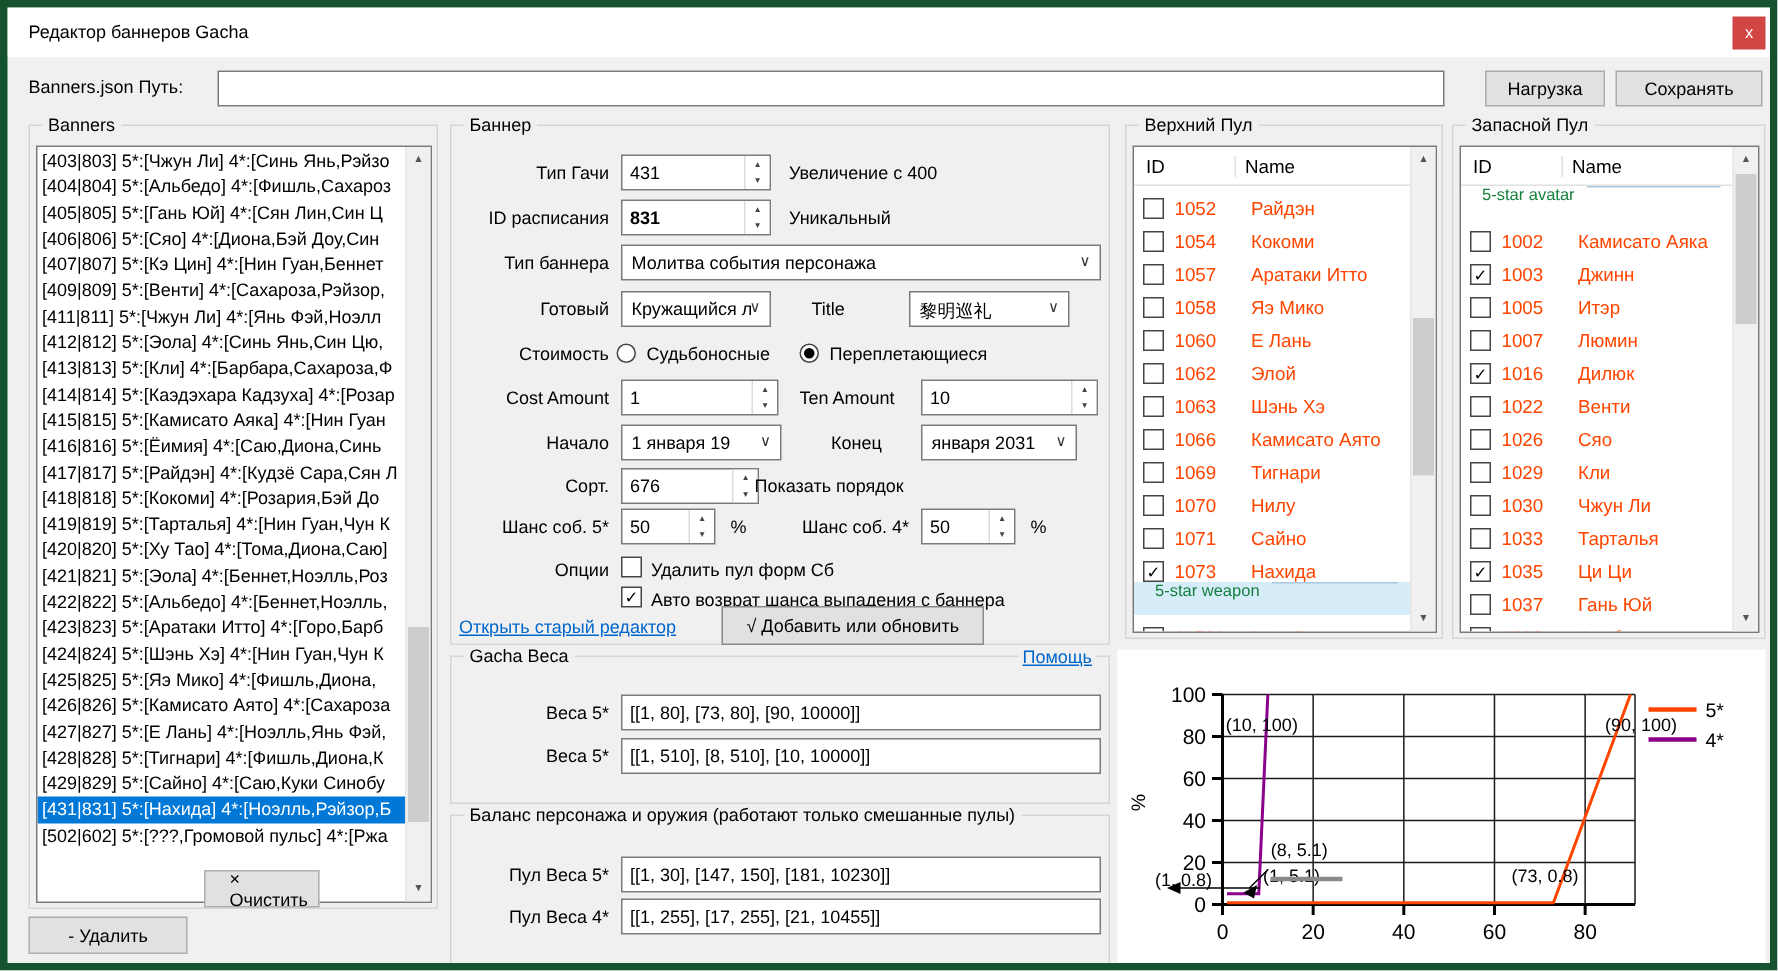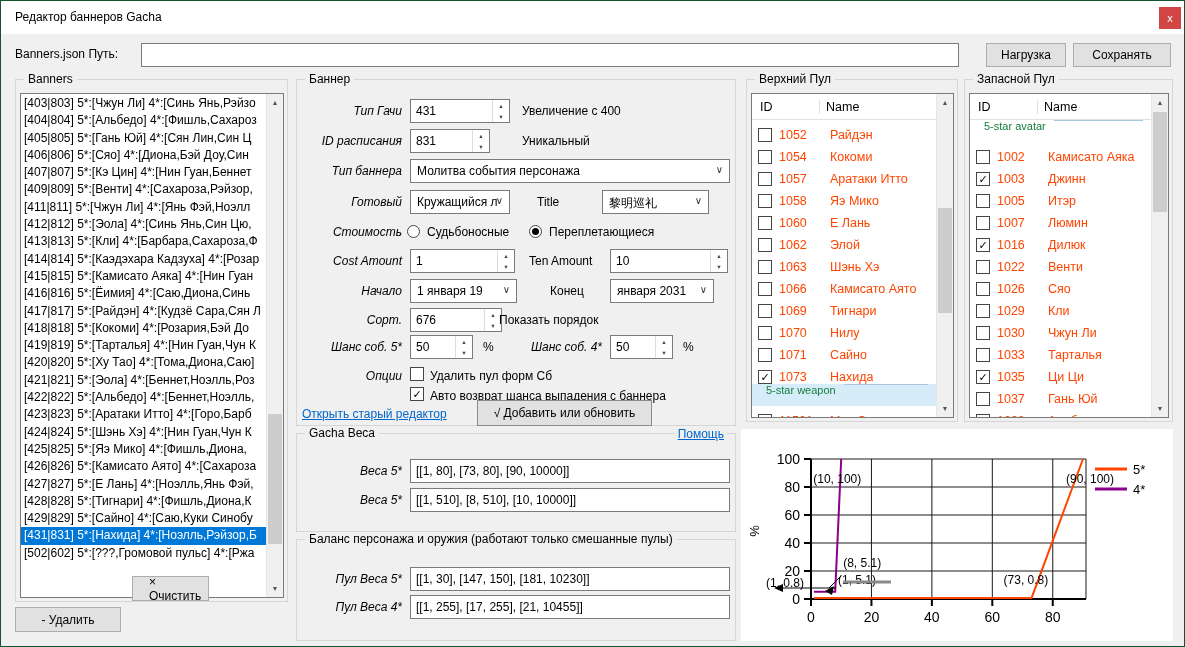--- a/index.html
+++ b/index.html
@@ -1,28 +1,28 @@
 <!DOCTYPE html>
 <html><head>
 <meta charset="utf-8">
 <style>
   * { box-sizing: border-box; margin: 0; padding: 0; }
   html,body { width:1185px; height:647px; overflow:hidden; }
   body { font-family:"Liberation Sans", sans-serif; font-size:12px; color:#000; }
   .window { position:relative; width:1185px; height:647px; background:#f0f0f0;
-            border:1px solid #14532d; overflow:hidden; }
+            border:5px solid #14532d; overflow:hidden; }
   .titlebar { position:absolute; top:0; left:0; right:0; height:33px; background:#fff; }
   .titlebar .title { position:absolute; left:14px; top:9px; font-size:12px; }
   .close-btn { position:absolute; top:6px; right:3px; width:22px; height:22px;
                background:#d14545; color:#fff; font-size:11px; display:flex;
                align-items:center; justify-content:center; cursor:pointer; }
   .client { position:absolute; top:33px; left:0; right:0; bottom:0; }
 
   .lbl { position:absolute; font-size:12px; white-space:nowrap; }
-  .lbl.r { text-align:right;font-style:italic; }
+  .lbl.r { text-align:right; }
 
   .tb, .combo, .spin { position:absolute; background:#fff; border:1px solid #7a7a7a;
         font-size:12px; overflow:hidden; white-space:nowrap; }
   .tb { padding:4px 5px; }
   .combo { padding:4px 22px 4px 6px; }
   .combo .arrow { position:absolute; right:6px; top:4px; font-size:10px; color:#333; }
   .spin { padding:4px 20px 4px 5px; }
   .spin .btns { position:absolute; right:0; top:0; bottom:0; width:17px;
         border-left:1px solid #dcdcdc; display:flex; flex-direction:column; background:#fff; }
   .spin .btns span { flex:1; display:flex; align-items:center; justify-content:center;
@@ -143,21 +143,21 @@
       <div class="spin" style="left:113px; top:19px; width:100px; height:24px;">
         <span>431</span>
         <span class="btns">
             <span>▲</span>
             <span>▼</span>
           </span>
       </div>
       <span class="lbl" style="left:225px; top:24px;">Увеличение с 400</span>
 
       <span class="lbl r" style="left:0; top:54px; width:105px;">ID расписания</span>
-      <div class="spin" style="left:113px; top:49px; width:80px; height:24px;">
+      <div class="spin" style="left:113px; top:49px; width:100px; height:24px;font-weight:bold;">
         <span>831</span>
         <span class="btns">
             <span>▲</span>
             <span>▼</span>
           </span>
       </div>
       <span class="lbl" style="left:225px; top:54px;">Уникальный</span>
 
       <span class="lbl r" style="left:0; top:84px; width:105px;">Тип баннера</span>
       <div class="combo" style="left:113px; top:79px; width:320px; height:24px;">

